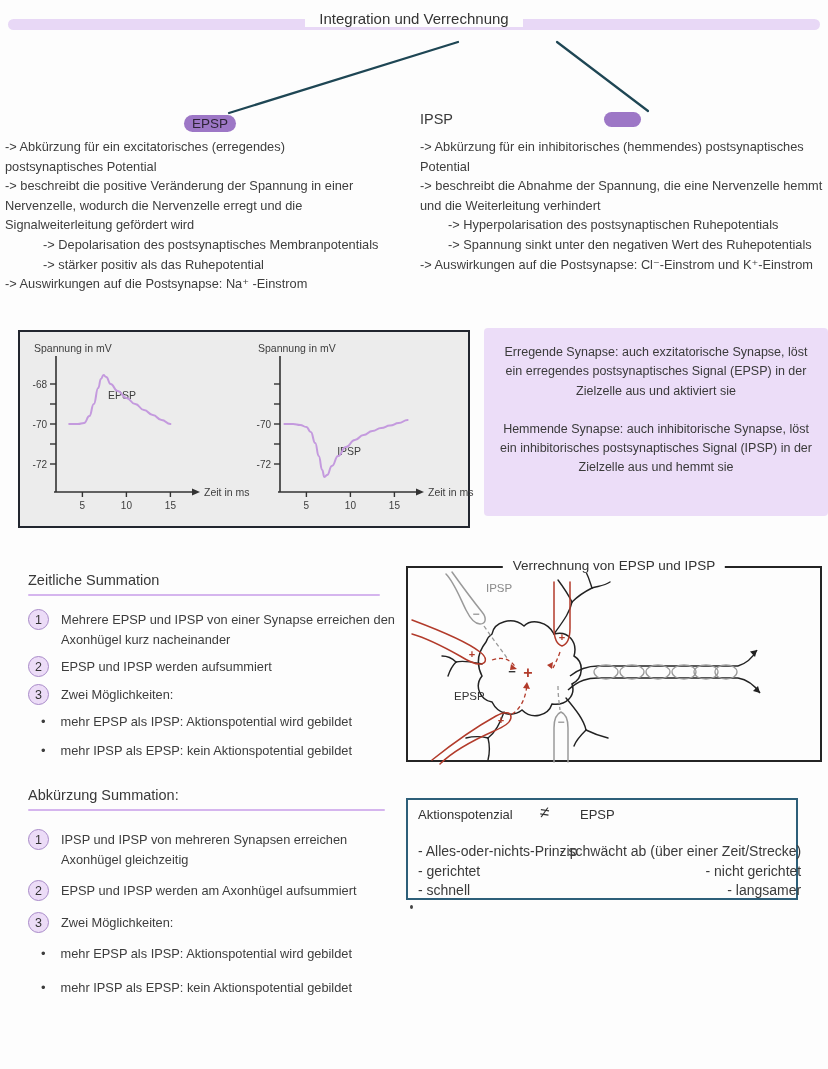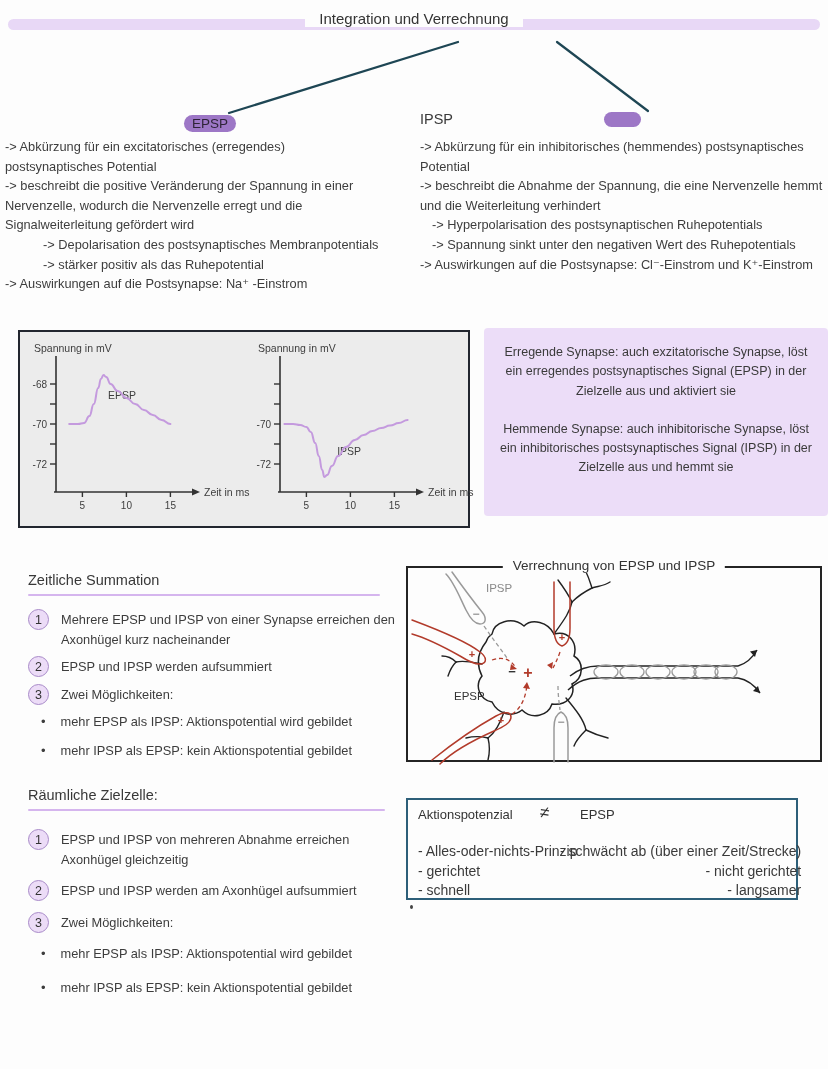--- a/index.html
+++ b/index.html
@@ -13,21 +13,21 @@
   .epsp-pill{position:absolute;left:184px;top:115px;background:#9d77c6;border-radius:9px;padding:1px 8px;
              font-size:13.5px;color:#2e2438;z-index:2;}
   .ipsp-heading{position:absolute;left:420px;top:111px;font-size:14.5px;color:#3a3a3a;}
   .ipsp-blob{position:absolute;left:604px;top:112px;width:37px;height:15px;border-radius:8px;background:#9d77c6;}
   
   .note-col{position:absolute;font-size:12.8px;line-height:19.6px;color:#3d3d3d;}
   .note-col p{margin:0;white-space:nowrap;}
   .col-epsp{left:5px;top:137px;width:410px;}
   .col-ipsp{left:420px;top:137px;width:408px;}
   .col-epsp .ind{margin-left:38px;}
-  .col-ipsp .ind{margin-left:12px;}
+  .col-ipsp .ind{margin-left:28px;}
   
   .chart-panel{position:absolute;left:18px;top:330px;width:452px;height:198px;box-sizing:border-box;
                background:#ececec;border:2px solid #22262f;}
   .chart-panel svg{position:absolute;top:8px;overflow:visible;}
   .chart-left{left:2px;}
   .chart-right{left:226px;}
   
   .synapse-box{position:absolute;left:484px;top:328px;width:344px;height:188px;box-sizing:border-box;
                background:#ecddf8;border-radius:4px;padding:15px 14px;text-align:center;}
   .synapse-box p{margin:0;font-size:12.5px;line-height:19.3px;color:#3a3a3a;}
@@ -181,25 +181,25 @@
       <span class="dot">•</span>
       <span class="b-text">mehr EPSP als IPSP: Aktionspotential wird gebildet</span>
     </div>
     <div class="bullet">
       <span class="dot">•</span>
       <span class="b-text">mehr IPSP als EPSP: kein Aktionspotential gebildet</span>
     </div>
   </div>
 
   <div class="summation sum-raum">
-    <h3>Räumliche Zielzelle:</h3>
+    <h3>Abkürzung Summation:</h3>
     <div class="sum-underline"></div>
     <div class="step">
       <div class="step-num">1</div>
-      <div class="step-text">EPSP und IPSP von mehreren Abnahme erreichen Axonhügel gleichzeitig</div>
+      <div class="step-text">IPSP und IPSP von mehreren Synapsen erreichen Axonhügel gleichzeitig</div>
     </div>
     <div class="step">
       <div class="step-num">2</div>
       <div class="step-text">EPSP und IPSP werden am Axonhügel aufsummiert</div>
     </div>
     <div class="step">
       <div class="step-num">3</div>
       <div class="step-text">Zwei Möglichkeiten:</div>
     </div>
     <div class="bullet">

